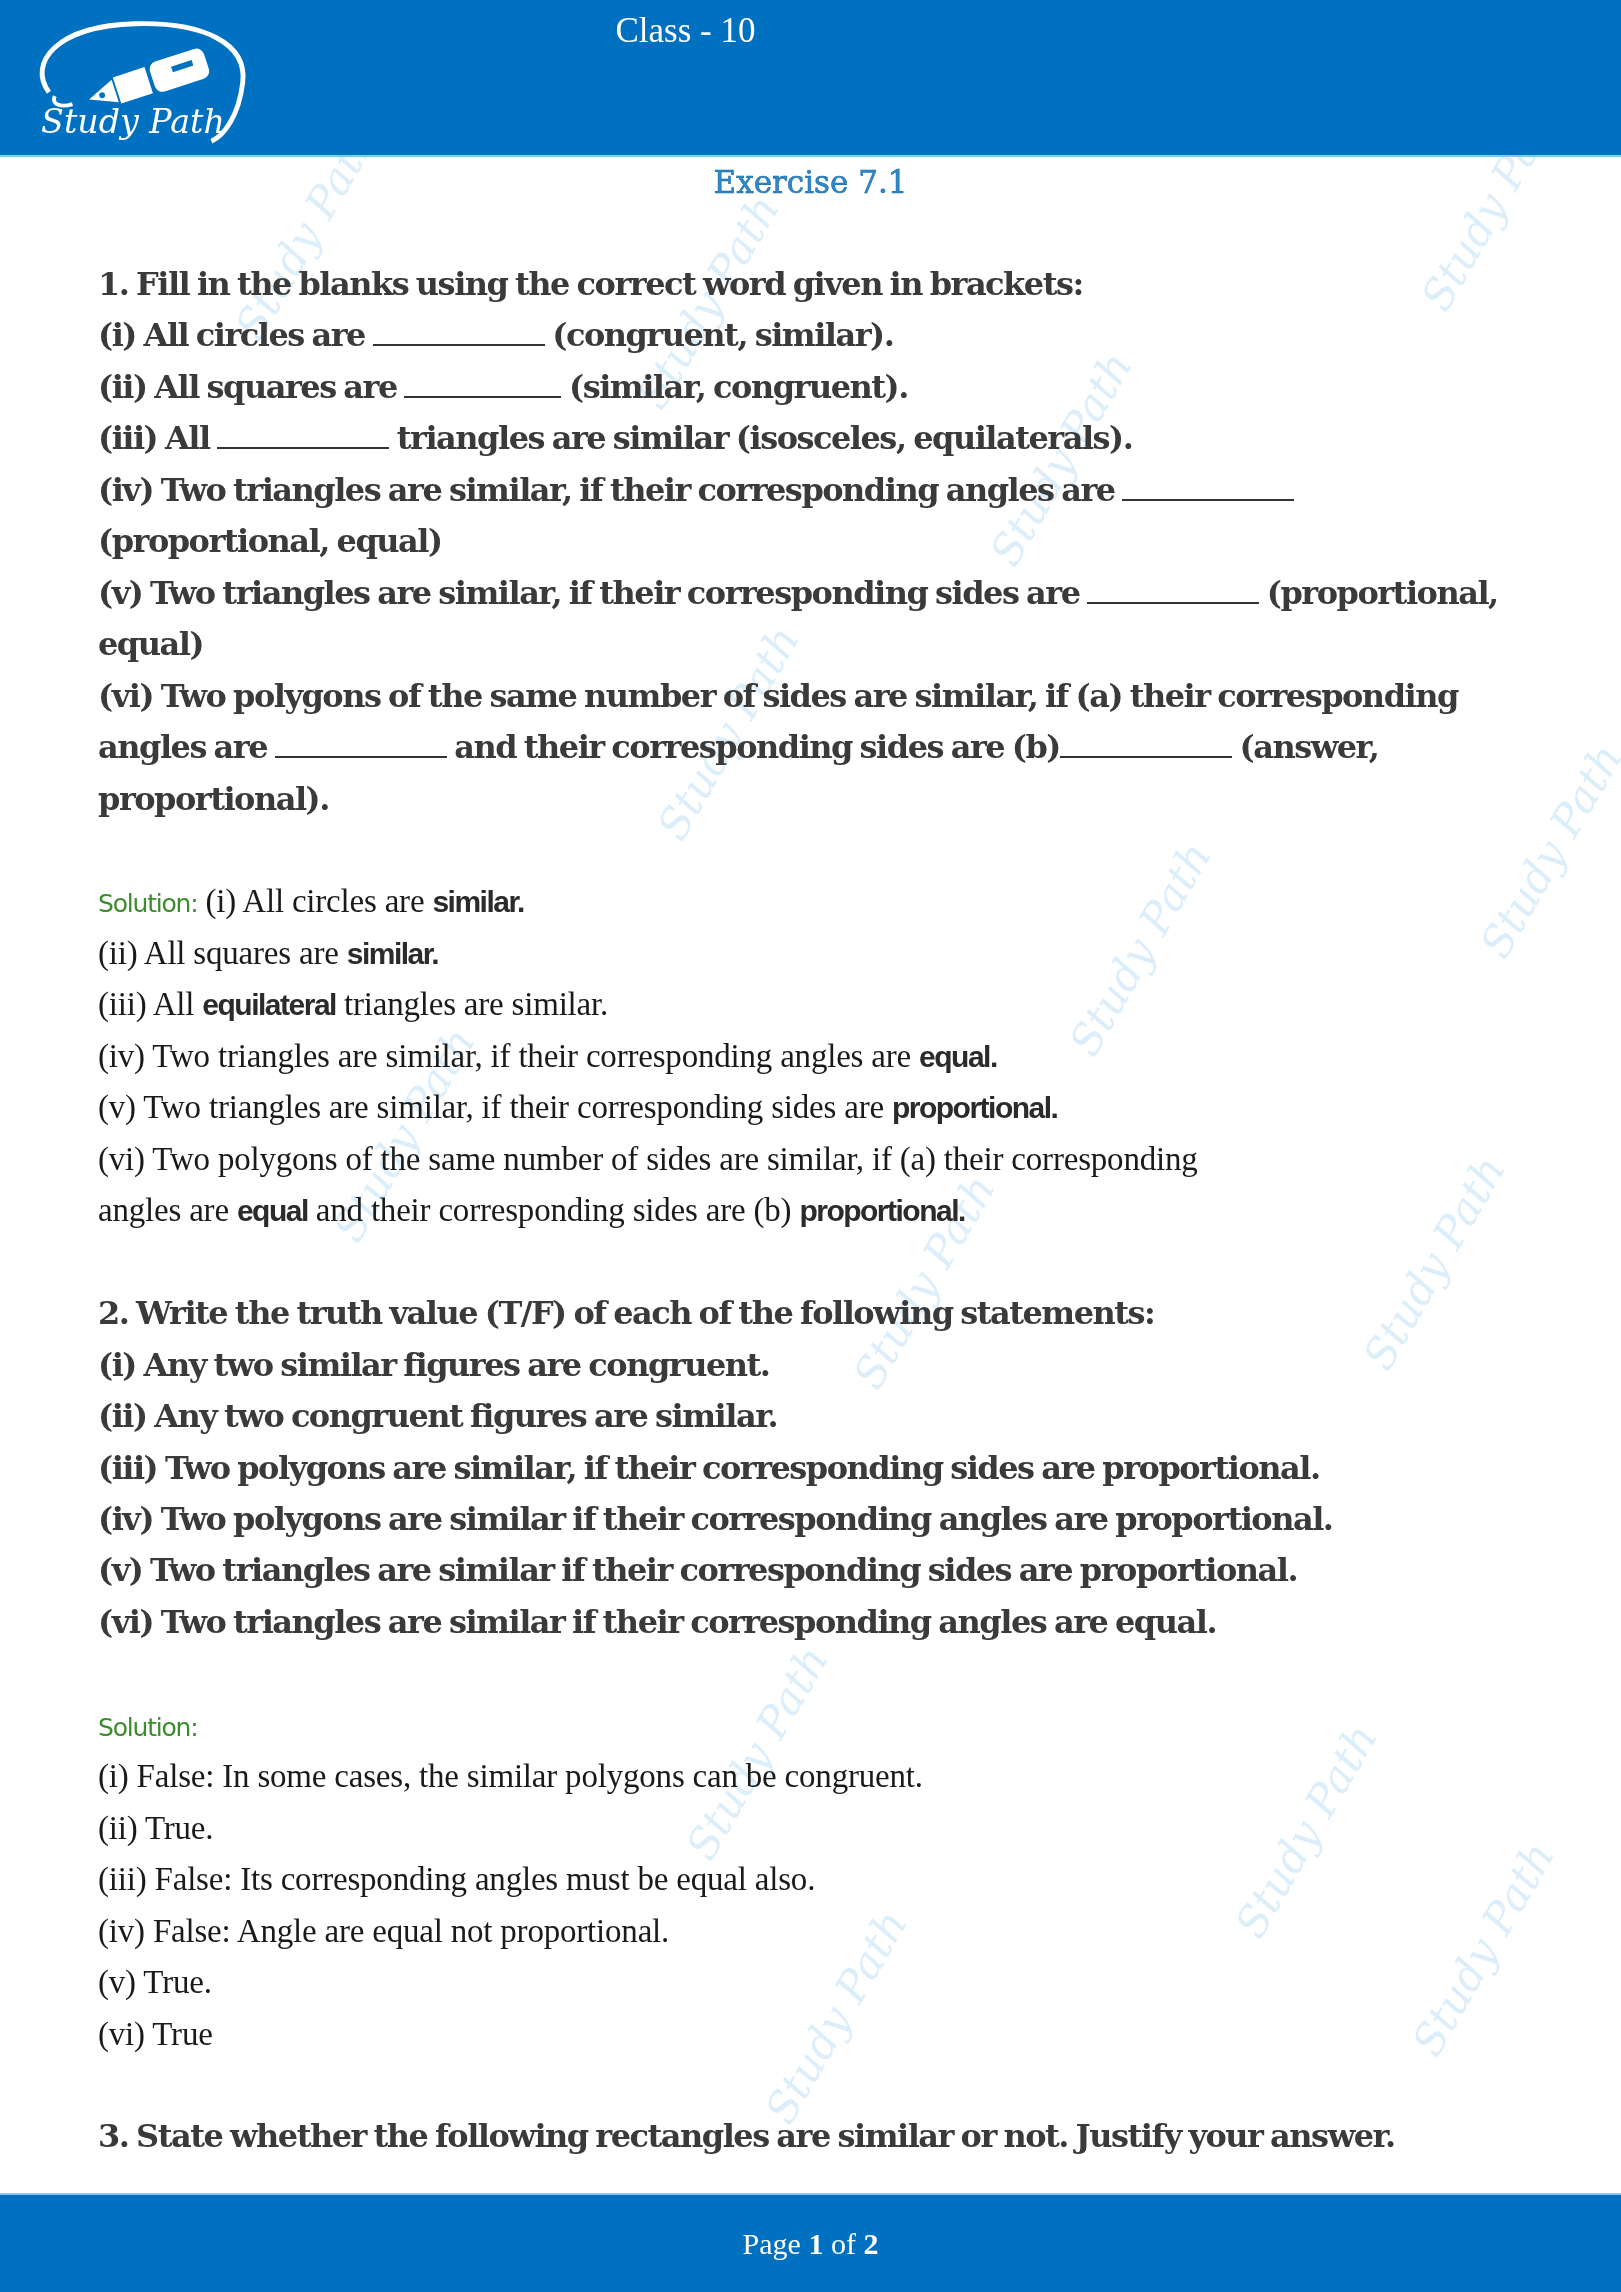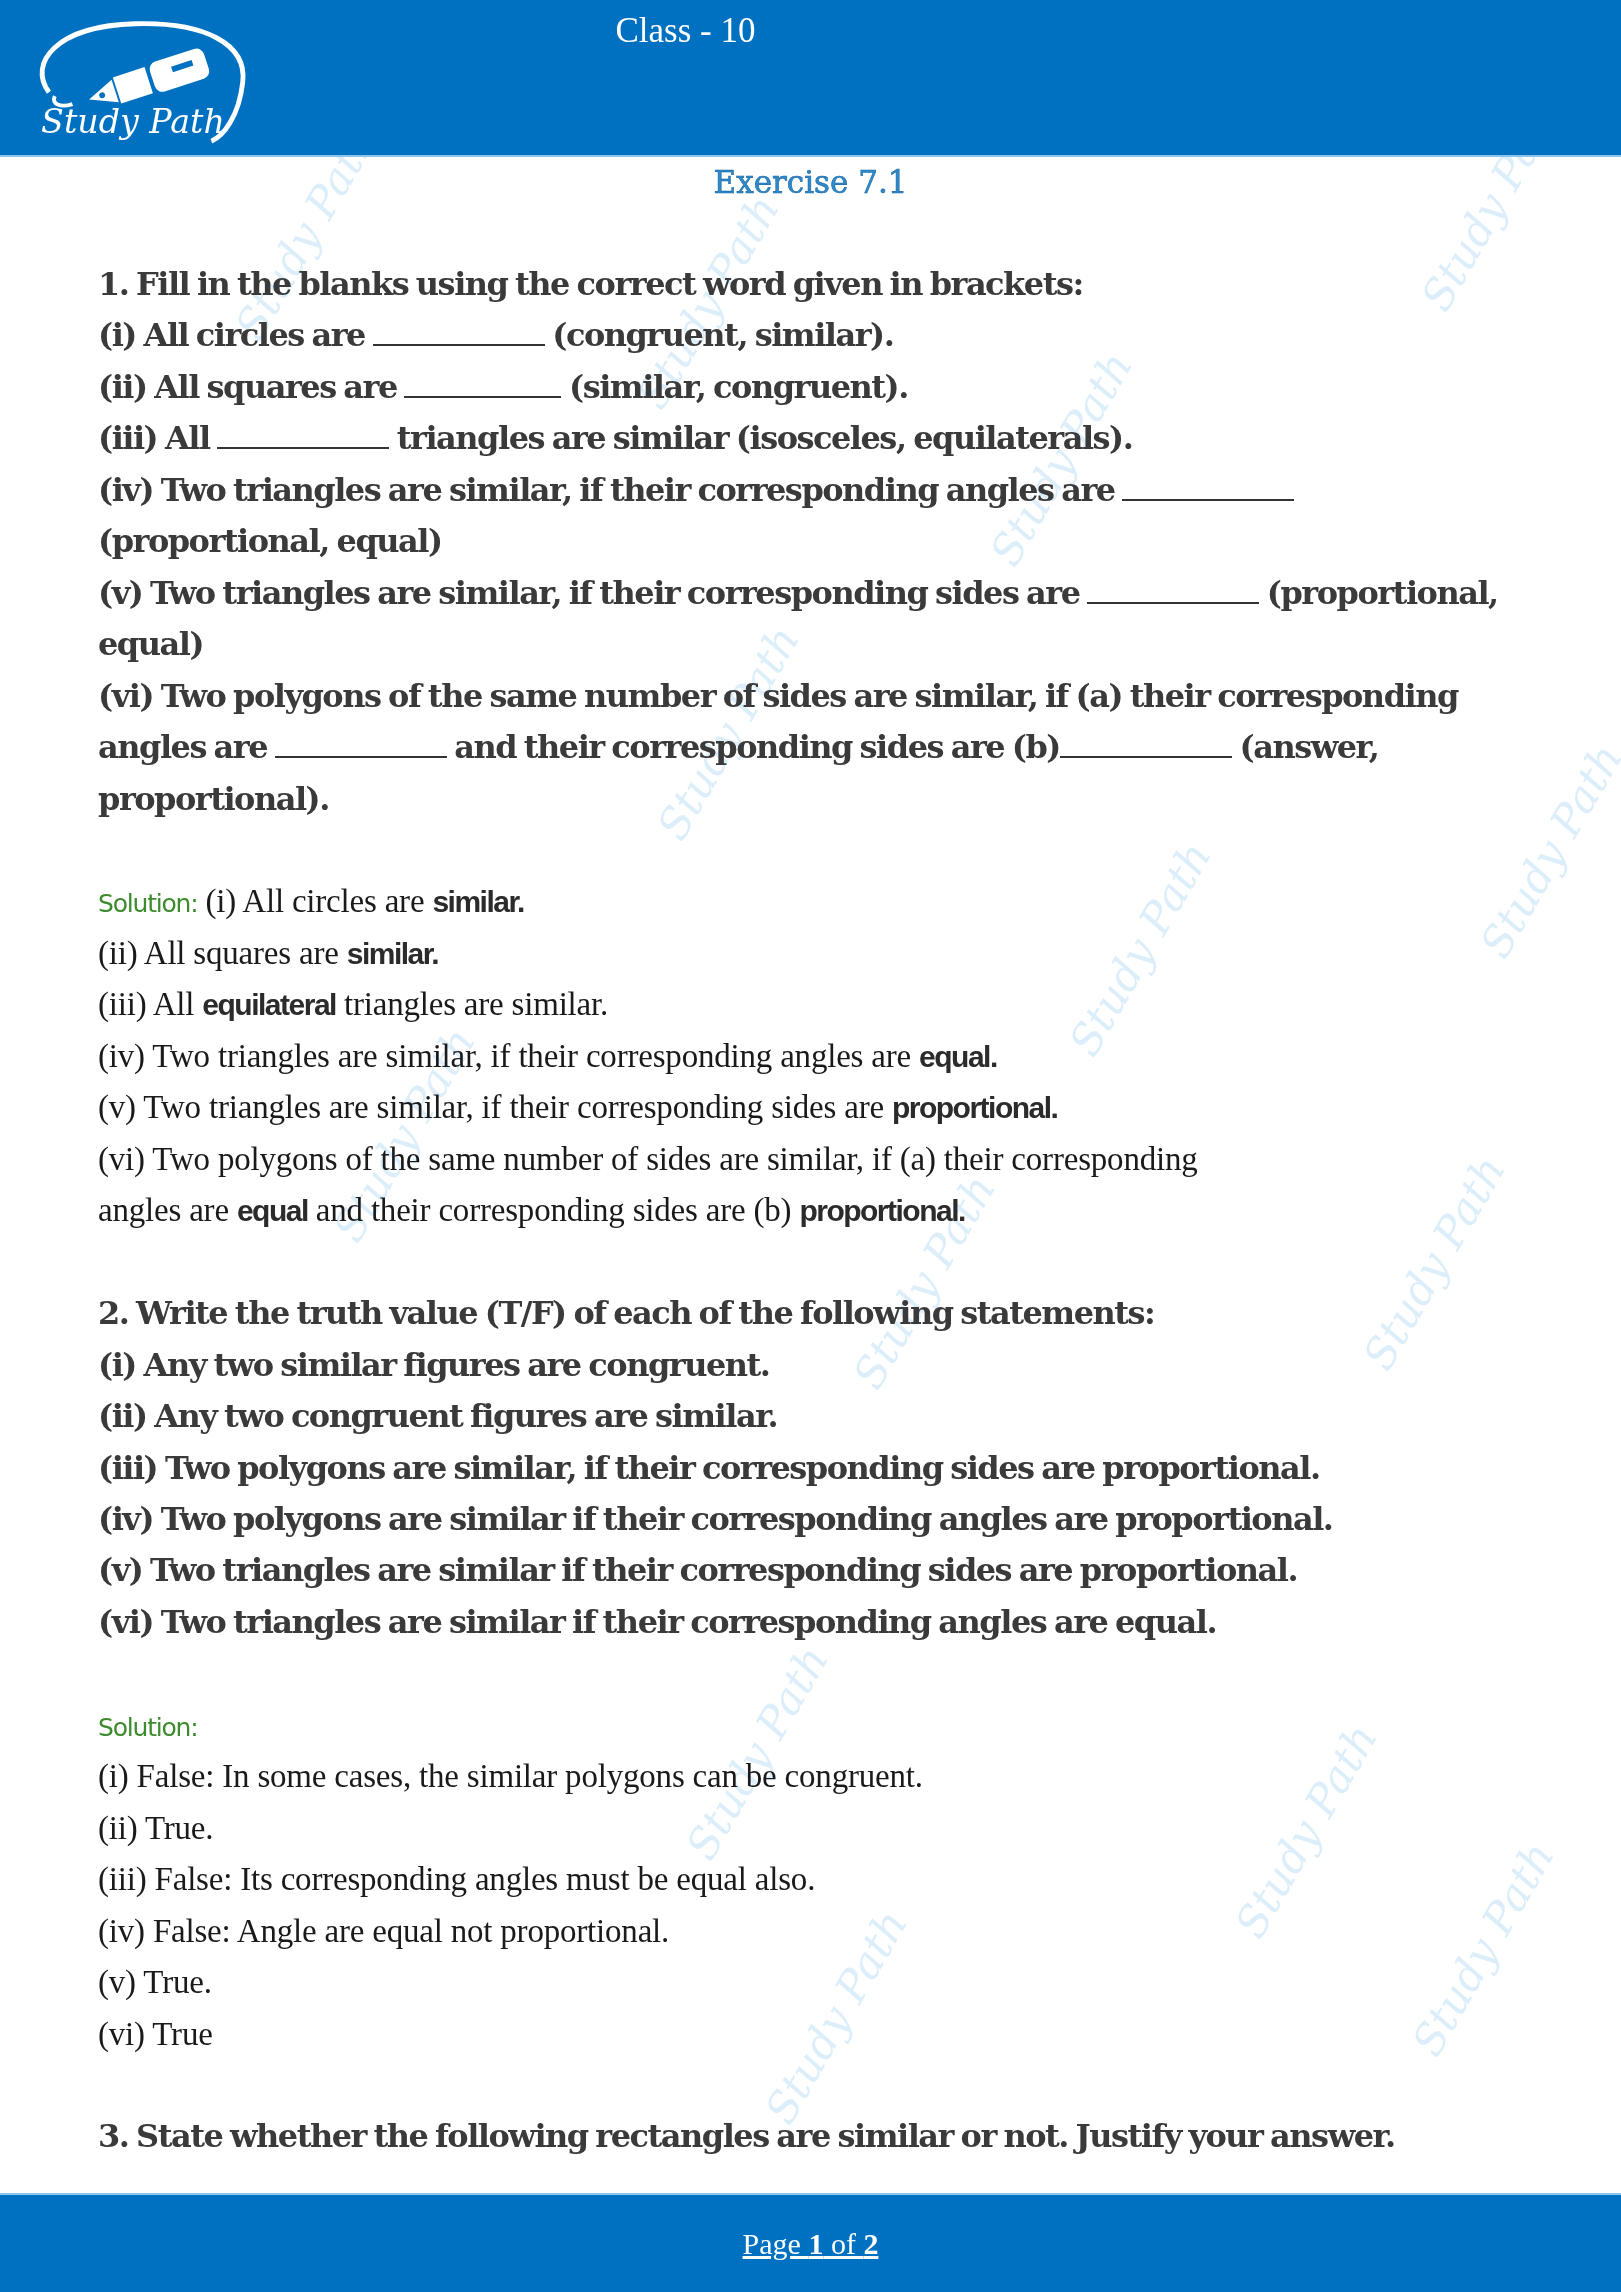--- a/index.html
+++ b/index.html
@@ -48,21 +48,21 @@
     font-family:"DejaVu Sans", sans-serif; color:#3C8C2E; font-size:25px; letter-spacing:-1.2px;text-align:center;
   }
   .blank { display:inline-block; border-bottom:2.5px solid #333; height:27.4px; vertical-align:baseline; }
 
   .footer {
     position:absolute; left:0; top:2193px; width:1621px; height:100px;
     background:#0070C0; border-top:2.9px solid #8CC3EA; box-sizing:border-box;
   }
   .page-label {
     position:absolute; left:0; top:29px; width:1621px; text-align:center;
-    color:#ffffff; font-family:"Liberation Serif", serif; font-size:30px; line-height:39px;text-decoration:underline;
+    color:#ffffff; font-family:"Liberation Serif", serif; font-size:30px; line-height:39px;
   }
   .page-label b { font-weight:bold; }
 
   .wm {
     position:absolute; color:#D6ECFA; font-family:"DejaVu Serif", serif; font-style:italic;
     font-size:43px; transform:rotate(-60deg); transform-origin:left top; white-space:nowrap;
     pointer-events:none; opacity:0.85;
   }
 </style>
 </head>

